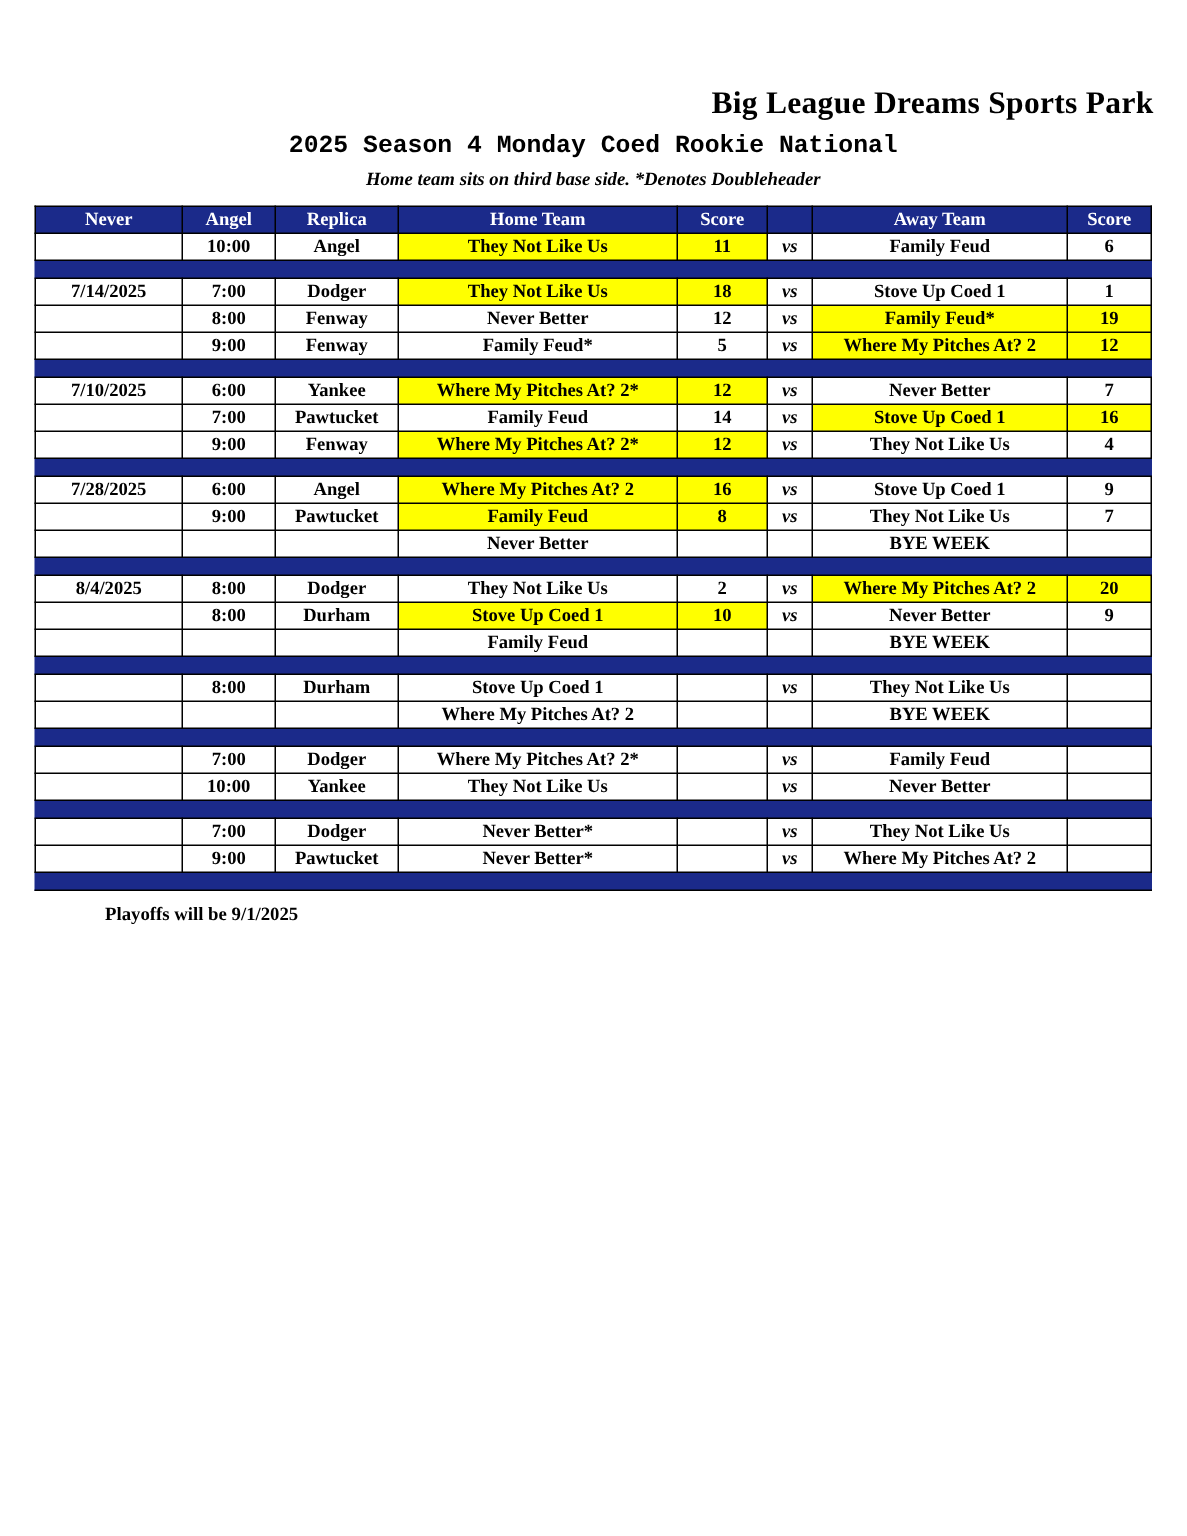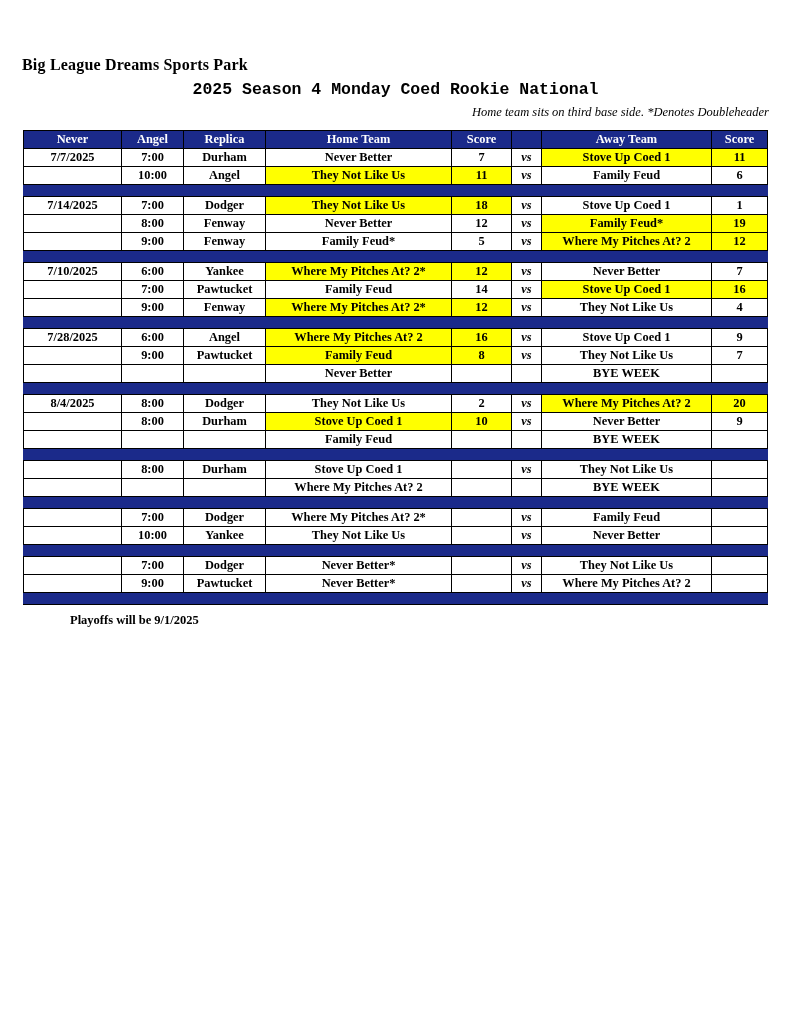--- a/index.html
+++ b/index.html
@@ -14,38 +14,38 @@
     color: #000000;
     position: relative;
   }
   .page {
     width: 791px;
     height: 1024px;
     box-sizing: border-box;
     padding: 56px 22px 0 22px;
   }
   .title {
-    text-align: left;
-    font-size: 16px;
+    text-align: right;
+    font-size: 21px;
     font-weight: bold;
     letter-spacing: 0.2px;
     margin: 0 0 6px 0;
   }
   .subtitle {
     text-align: center;
     font-size: 16.5px;
     font-weight: bold;
     margin: 0 0 6px 0;
     font-family: Liberation Mono, monospace;
   }
   .note {
-    text-align: right;
+    text-align: center;
     font-size: 12.5px;
     font-style: italic;
-    font-weight: normal;
+    font-weight: bold;
     margin: 0 0 10px 0;
   }
   table.sched {
     border-collapse: collapse;
     width: 744px;
     margin: 0 auto;
     table-layout: fixed;
   }
   table.sched td, table.sched th {
     border: 1px solid #000000;
@@ -121,30 +121,20 @@
         <th>Replica</th>
         <th>Home Team</th>
         <th>Score</th>
         <th></th>
         <th>Away Team</th>
         <th>Score</th>
       </tr>
     </thead>
     <tbody id="sched-body">
         <tr>
-          <td class="plain">7/7/2025</td>
-          <td class="plain">7:00</td>
-          <td class="plain">Durham</td>
-          <td class="plain">Never Better</td>
-          <td class="plain">7</td>
-          <td class="vs plain">vs</td>
-          <td class="hl">Stove Up Coed 1</td>
-          <td class="hl">11</td>
-        </tr>
-        <tr>
           <td class="plain"></td>
           <td class="plain">10:00</td>
           <td class="plain">Angel</td>
           <td class="hl">They Not Like Us</td>
           <td class="hl">11</td>
           <td class="vs plain">vs</td>
           <td class="plain">Family Feud</td>
           <td class="plain">6</td>
         </tr>
         <tr class="spacer">

